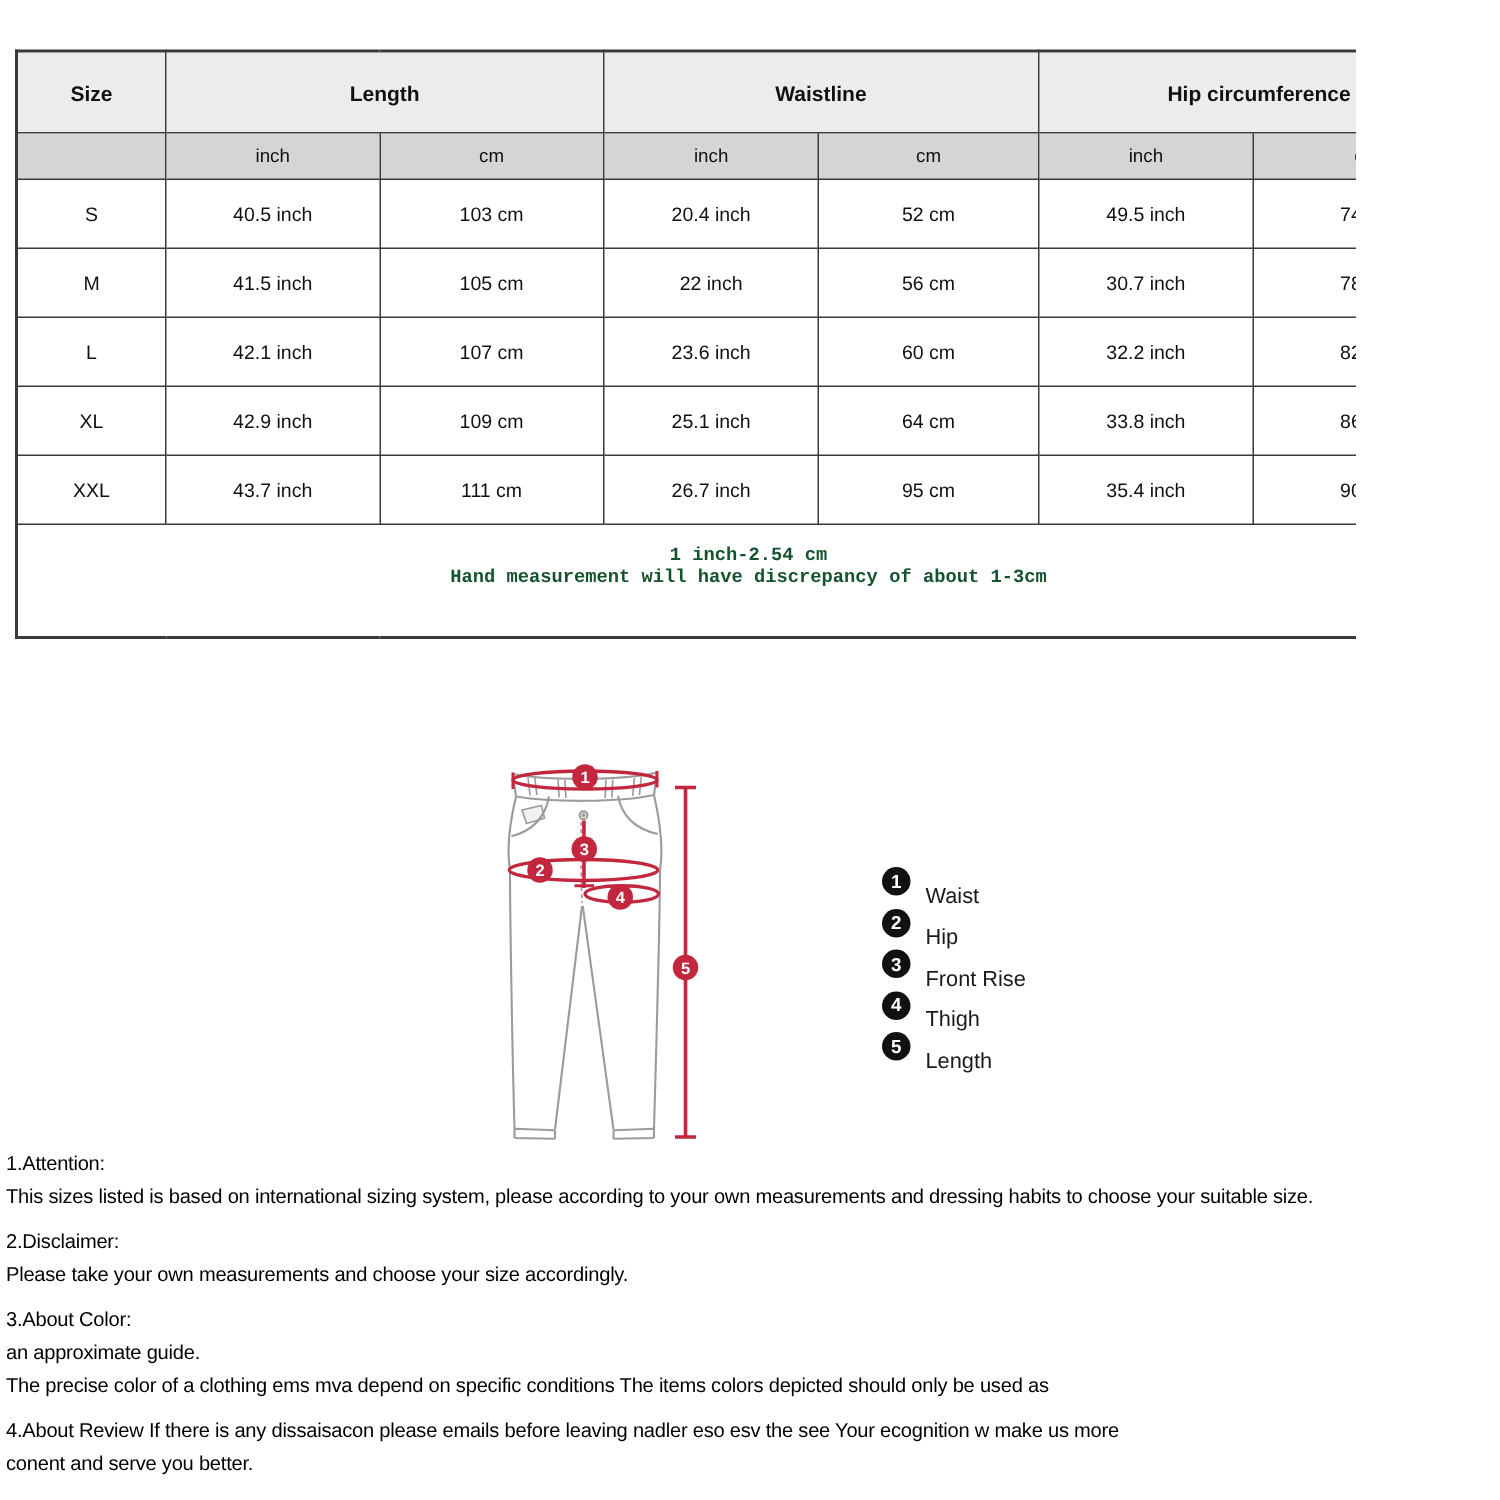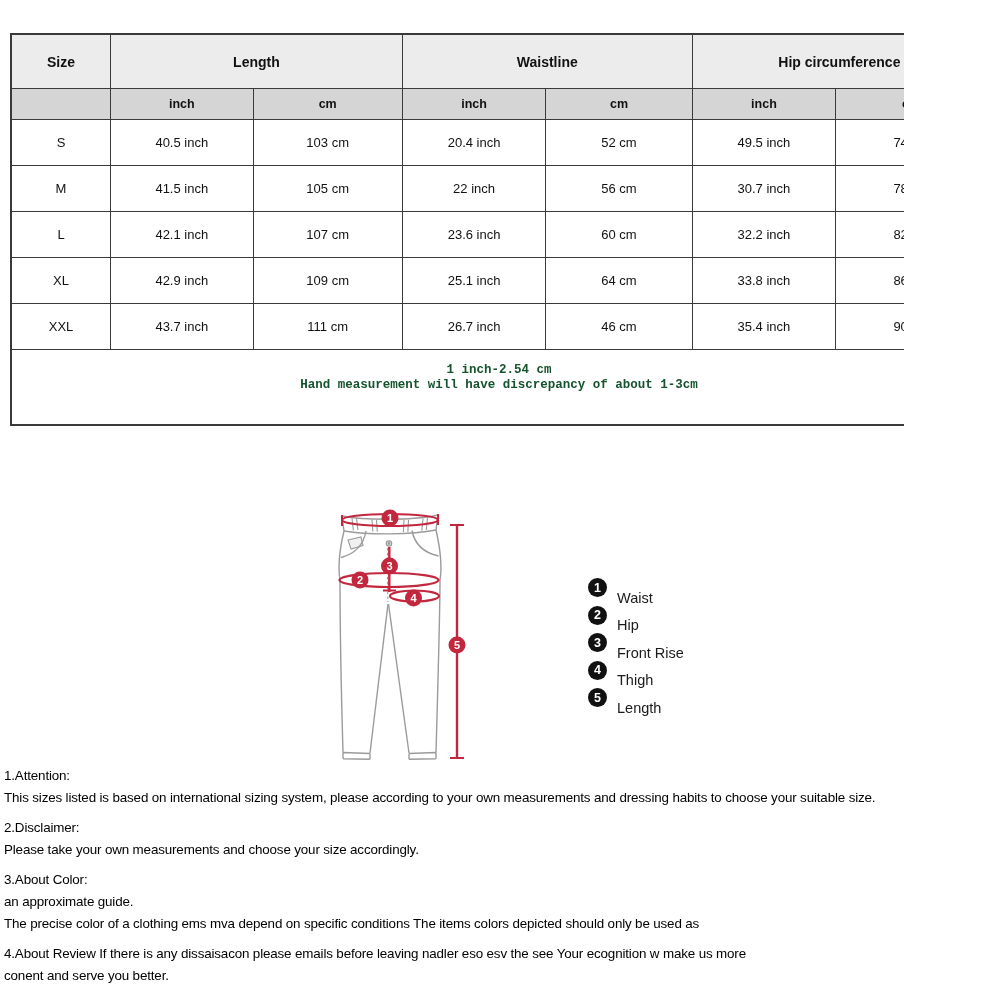--- a/index.html
+++ b/index.html
@@ -12,21 +12,21 @@
   table.size-chart {
     position:absolute; left:10px; top:33px; width:978px;
     border-collapse:collapse; table-layout:fixed;
     border:2px solid #3a3a3a;
   }
   .size-chart td {
     border:1px solid #3a3a3a; text-align:center; vertical-align:middle;
     font-size:13px; color:#111; overflow:hidden;
   }
   .size-chart tr.head td  { background:#ececec; font-weight:bold; font-size:14px; height:51px; }
-  .size-chart tr.units td { background:#d5d5d5; height:28px; font-size:12.5px;font-weight:bold; }
+  .size-chart tr.units td { background:#d5d5d5; height:28px; font-size:12.5px; }
   .size-chart tr.data td  { height:43px; background:#fff; }
   .size-chart tr.foot td  {
     height:60px; vertical-align:top; padding-top:13px; background:#fff;
     font-family:"Liberation Mono", monospace; font-weight:bold;
     font-size:12.5px; line-height:15px; color:#14532d;
   }
 
   
   .pants-svg { position:absolute; left:320px; top:500px; }
 
@@ -112,21 +112,21 @@
         <td>25.1 inch</td>
         <td>64 cm</td>
         <td>33.8 inch</td>
         <td>86 cm</td>
       </tr>
       <tr class="data">
         <td>XXL</td>
         <td>43.7 inch</td>
         <td>111 cm</td>
         <td>26.7 inch</td>
-        <td>46 cm</td>
+        <td>95 cm</td>
         <td>35.4 inch</td>
         <td>90 cm</td>
       </tr>
       <tr class="foot">
         <td colspan="7">
           <div class="line">1 inch-2.54 cm</div>
           <div class="line">Hand measurement will have discrepancy of about 1-3cm</div>
         </td>
       </tr>
     </tbody>

